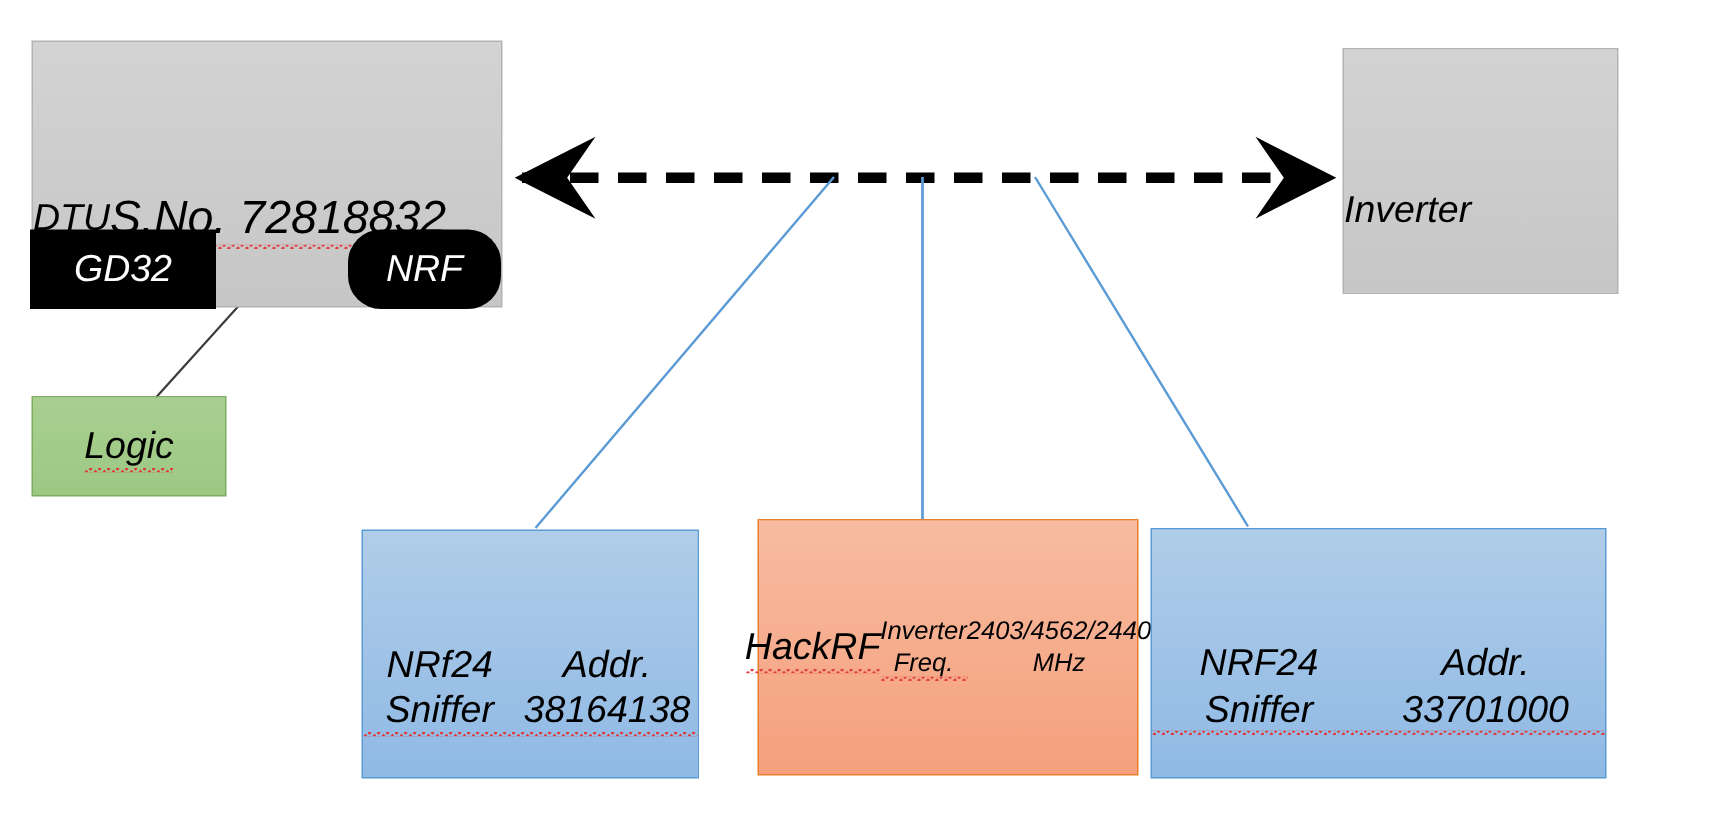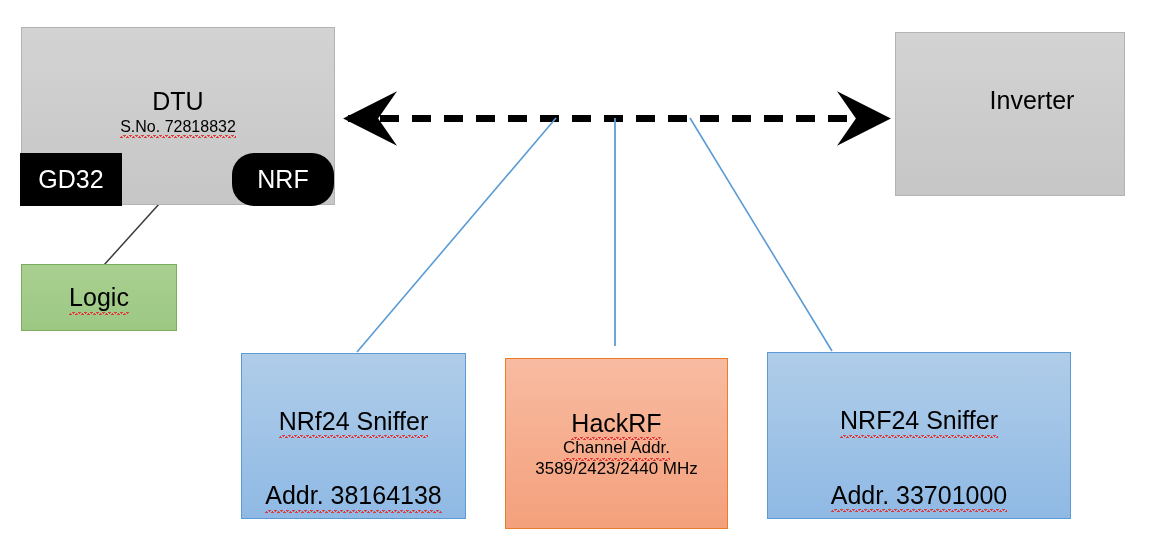--- a/index.html
+++ b/index.html
@@ -14,78 +14,77 @@
     position: relative;
     width: 1157px;
     height: 543px;
     background: #ffffff;
     overflow: hidden;
   }
   .box {
     position: absolute;
     box-sizing: border-box;
     display: flex;
-    flex-direction: column;
+    flex-direction: row;
     align-items: center;
     justify-content: center;
     text-align: center;
     line-height: 1.22;
     color: #000000;
+    font-style: italic;
   }
   
   .grey-box {
     background: linear-gradient(180deg, #d3d3d3 0%, #c6c6c6 100%);
     border: 1px solid #b3b3b3;
   }
   #dtu-box {
     left: 21px; top: 27px; width: 314px; height: 178px;
     justify-content: flex-start;
     padding-top: 58px;
   }
   #inverter-box {
-    left: 895px; top: 32px; width: 230px; height: 164px;
+    left: 895px; top: 32px; width: 184px; height: 164px;
     justify-content: flex-start;
     padding-top: 52px;
-    padding-left: 44px;
   }
   .grey-box .line1 { font-size: 25px; }
-  .grey-box .line2 { font-size: 16px; }
+  .grey-box .line2 { font-size: 31px; }
 
   
   .black-box {
     background: #000000;
     color: #ffffff;
     font-size: 25px;
     border: 0;
   }
-  #gd32-box { left: 20px; top: 153px; width: 102px; height: 53px; }
+  #gd32-box { left: 20px; top: 153px; width: 124px; height: 53px; }
   #nrf-box  { left: 232px; top: 153px; width: 102px; height: 53px; border-radius: 22px; }
 
   
   #logic-box {
-    left: 21px; top: 264px; width: 156px; height: 67px;
+    left: 21px; top: 264px; width: 130px; height: 67px;
     background: linear-gradient(180deg, #a9cf90 0%, #9cc884 100%);
     border: 1px solid #7aad5e;
     font-size: 25px;
   }
 
   
   .blue-box {
     background: linear-gradient(180deg, #b0cde9 0%, #8fb9e4 100%);
     border: 1px solid #5b9bd5;
   }
   #sniffer-left  { left: 241px; top: 353px; width: 225px; height: 166px; }
   #sniffer-right { left: 767px; top: 352px; width: 304px; height: 167px; }
   .blue-box .line1, .blue-box .line2 { font-size: 25px; margin-top: 44px; }
 
   #hackrf-box {
-    left: 505px; top: 346px; width: 223px; height: 171px;
+    left: 505px; top: 346px; width: 254px; height: 171px;
     background: linear-gradient(180deg, #f8bba1 0%, #f4a07c 100%);
     border: 1px solid #e87d2c;
-    margin-top: 12px;
   }
   #hackrf-box .line1 { font-size: 25px; }
   #hackrf-box .line2, #hackrf-box .line3 { font-size: 17px; }
 
   
   .sq {
     position: relative;
     display: inline-block;
   }
   .sq::after {
@@ -171,22 +170,22 @@
     <div class="line1">Inverter</div>
   </div>
 
   <div class="box blue-box" id="sniffer-left">
     <div class="line1"><span class="sq">NRf24 Sniffer</span></div>
     <div class="line2"><span class="sq">Addr. 38164138</span></div>
   </div>
 
   <div class="box" id="hackrf-box">
     <div class="line1"><span class="sq">HackRF</span></div>
-    <div class="line2"><span class="sq">Channel Addr.</span></div>
-    <div class="line3">3589/2423/2440 MHz</div>
+    <div class="line2"><span class="sq">Inverter Freq.</span></div>
+    <div class="line3">2403/4562/2440 MHz</div>
   </div>
 
   <div class="box blue-box" id="sniffer-right">
     <div class="line1"><span class="sq">NRF24 Sniffer</span></div>
     <div class="line2"><span class="sq">Addr. 33701000</span></div>
   </div>
 
 </div>
 
 </body></html>

